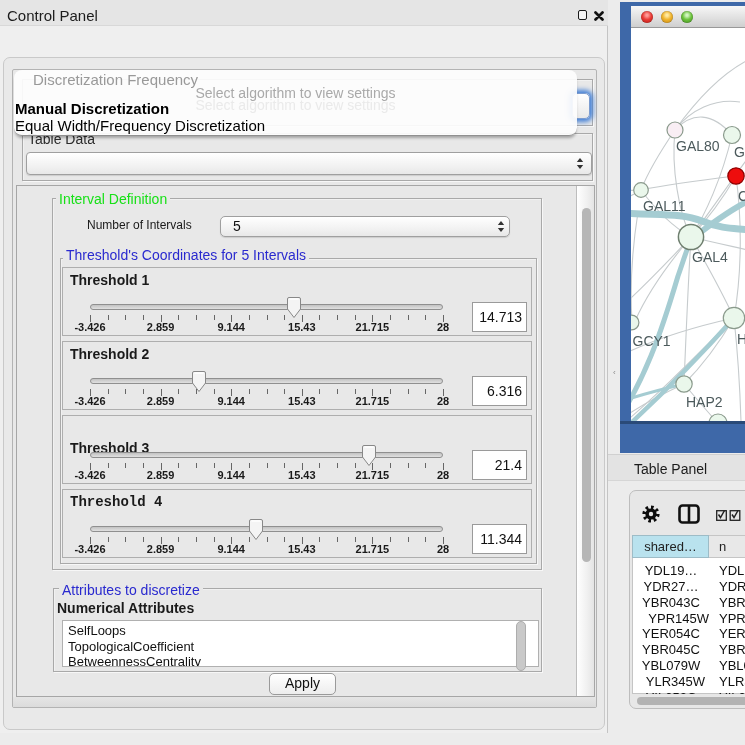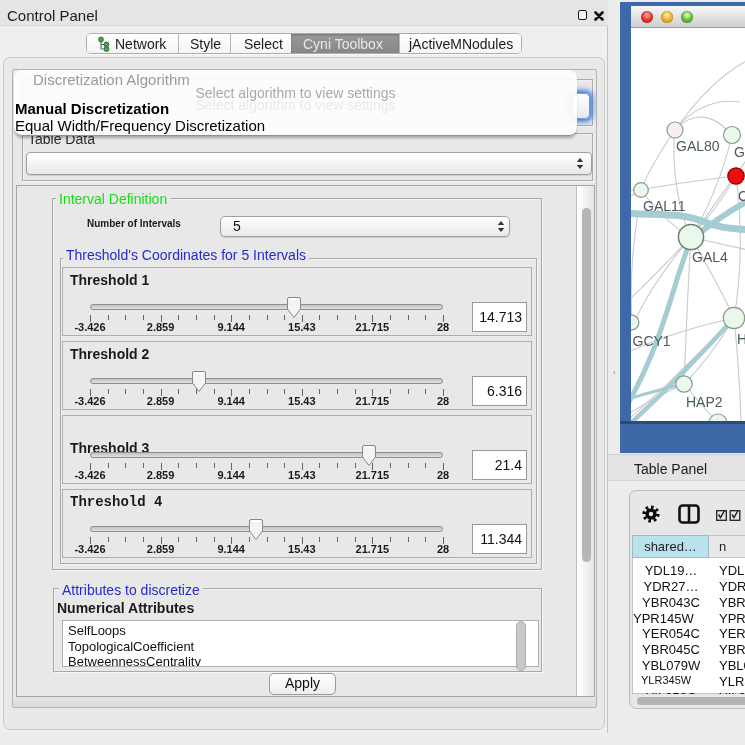--- a/index.html
+++ b/index.html
@@ -17,38 +17,20 @@
 <div class="abs" style="left:0;top:0;width:608px;height:733px;background:#efefef;border-right:1px solid #c4c4c4;"></div>
 
 <div class="abs" style="left:0;top:0;width:608px;height:26px;background:#e5e5e5;border-bottom:1px solid #d8d8d8;"></div>
 <div class="abs" style="left:7px;top:7px;font-size:15px;color:#1c1c1c;">Control Panel</div>
 
 <div class="abs" style="left:577.5px;top:10px;width:9.5px;height:10px;border:1.7px solid #1a1a1a;border-radius:2px;background:#f4f4f4;box-sizing:border-box;"></div>
 <svg class="abs" style="left:594px;top:11px;" width="10" height="10" viewBox="0 0 10 10">
       <path d="M1.5 1.5 L8.5 8.5 M8.5 1.5 L1.5 8.5" stroke="#111" stroke-width="2.7" stroke-linecap="round"></path>
     </svg>
 
-<div class="abs" style="left:86px;top:33px;width:436px;height:21px;background:#fff;border:1px solid #acacac;border-radius:5px;box-shadow:0 1px 0 rgba(255,255,255,.8);overflow:hidden;">
-  <div class="abs" style="left:0;top:0;width:436px;height:21px;background:linear-gradient(#ffffff,#f3f3f3);"></div>
-  <div class="abs" style="left:91px;top:0;width:1px;height:21px;background:#b8b8b8;"></div>
-  <div class="abs" style="left:143px;top:0;width:1px;height:21px;background:#b8b8b8;"></div>
-  <div class="abs" style="left:204px;top:0;width:108px;height:21px;background:linear-gradient(#989898,#868686);box-shadow:inset 0 1px 2px rgba(0,0,0,.25);"></div>
-  <div class="abs" style="left:312px;top:0;width:1px;height:21px;background:#b8b8b8;"></div>
-  <div class="abs" style="left:28px;top:1.5px;font-size:14px;color:#1b1b1b;">Network</div>
-  <div class="abs" style="left:103px;top:1.5px;font-size:14px;color:#1b1b1b;">Style</div>
-  <div class="abs" style="left:157px;top:1.5px;font-size:14px;color:#1b1b1b;">Select</div>
-  <div class="abs" style="left:216px;top:1.5px;font-size:14px;color:#e8e8e8;">Cyni Toolbox</div>
-  <div class="abs" style="left:322px;top:1.5px;font-size:14px;color:#1b1b1b;">jActiveMNodules</div>
-  <svg class="abs" style="left:10px;top:2px;" width="14" height="16" viewBox="0 0 14 16">
-    <path d="M4 4 L4 13 M4 8.5 L9 8.5 M4 13 L9 13" stroke="#5d6b80" stroke-width="1.2" fill="none"></path>
-    <circle cx="4" cy="3.5" r="2.4" fill="#4aa455" stroke="#2c6b35" stroke-width="1"></circle>
-    <circle cx="9.5" cy="8.5" r="2.4" fill="#4aa455" stroke="#2c6b35" stroke-width="1"></circle>
-    <circle cx="9.5" cy="13" r="2.4" fill="#4aa455" stroke="#2c6b35" stroke-width="1"></circle>
-  </svg>
-</div>
 
 <div class="abs" style="left:3px;top:57px;width:602px;height:673px;background:#e9e9e9;border:1px solid #c9c9c9;border-radius:7px;"></div>
 
 <div class="abs" style="left:12px;top:69px;width:585px;height:639px;background:#e8e8e8;border:1px solid #b3b3b3;border-radius:2px;"></div>
 <div class="abs" style="left:13px;top:697px;width:583px;height:10px;background:linear-gradient(#e5e5e5,#dbdbdb);"></div>
 
 <div class="abs fs" style="left:22px;top:79px;width:571px;height:47px;"></div>
 
 <div class="abs" style="left:572px;top:93px;width:18px;height:26px;border:1px solid #7b9cd0;border-radius:5px;background:linear-gradient(#ffffff,#e9e9e9);box-shadow:0 0 5px 3px rgba(66,127,214,1);"></div>
 
@@ -61,21 +43,21 @@
     </svg>
 
 <div class="abs" style="left:16px;top:185px;width:579px;height:512px;background:#e8e8e8;border:1px solid #a6a6a6;"></div>
 
 <div class="abs" style="left:576px;top:186px;width:18px;height:510px;background:linear-gradient(90deg,#ffffff,#f0f0f0 60%,#e4e4e4);border-left:1px solid #bdbdbd;"></div>
 <div class="abs" style="left:582px;top:208px;width:9px;height:354px;background:#b6b6b6;border-radius:5px;"></div>
 
 <div class="abs fs" style="left:52px;top:198px;width:490px;height:372px;"></div>
 <div class="abs fslabel" style="left:56px;top:190.5px;font-size:14px;color:#17e017;">Interval Definition</div>
 
-<div class="abs" style="left:87px;top:217.5px;font-size:10px;font-weight:bold;color:#1a1a1a;">Number of Intervals</div>
+<div class="abs" style="left:87px;top:217.5px;font-size:12px;font-weight:normal;color:#1a1a1a;">Number of Intervals</div>
 <div class="combo" style="left:220px;top:216px;width:290px;height:21px;border-radius:5px;"></div>
 <div class="abs" style="left:233px;top:218px;font-size:14px;color:#111;">5</div>
 <svg class="abs" style="left:497px;top:221px;" width="8" height="11" viewBox="0 0 8 11">
       <path d="M4 0 L7.2 4 L0.8 4 Z" fill="#333"></path>
       <path d="M4 11 L7.2 7 L0.8 7 Z" fill="#333"></path>
     </svg>
 
 <div class="abs fs" style="left:60px;top:258px;width:477px;height:306px;"></div>
 <div class="abs fslabel" style="left:63px;top:246.5px;font-size:14px;color:#2929cf;">Threshold's Coordinates for 5 Intervals</div>
 
@@ -322,37 +304,37 @@
 <div class="abs" style="left:632px;top:535px;width:113px;height:158.5px;background:#fff;border:1px solid #c5c5c5;border-right:none;"></div>
 <div class="abs" style="left:632px;top:535px;width:77px;height:23px;background:#b9e2ee;border:1px solid #9dbcc7;line-height:21px;text-align:center;font-size:13px;color:#222;">shared…</div>
 <div class="abs" style="left:709px;top:535px;width:36px;height:23px;background:#e8e8e8;border-top:1px solid #c5c5c5;border-bottom:1px solid #c5c5c5;font-size:13px;color:#222;padding-left:10px;line-height:21px;">n</div>
 <div class="abs" style="left:629px;top:558px;width:116px;height:135.5px;overflow:hidden;">
 <div class="abs" style="left:4px;top:5.2px;width:76px;text-align:center;font-size:13px;color:#111;">YDL19…</div>
 <div class="abs" style="left:90px;top:5.2px;font-size:13px;color:#111;">YDL1</div>
 <div class="abs" style="left:4px;top:21.0px;width:76px;text-align:center;font-size:13px;color:#111;">YDR27…</div>
 <div class="abs" style="left:90px;top:21.0px;font-size:13px;color:#111;">YDR2</div>
 <div class="abs" style="left:4px;top:36.8px;width:76px;text-align:center;font-size:13px;color:#111;">YBR043C</div>
 <div class="abs" style="left:90px;top:36.8px;font-size:13px;color:#111;">YBR0</div>
-<div class="abs" style="left:4px;top:52.6px;width:76px;text-align:left;font-size:13px;color:#111;">YPR145W</div>
+<div class="abs" style="left:4px;top:52.6px;width:76px;text-align:right;font-size:13px;color:#111;">YPR145W</div>
 <div class="abs" style="left:90px;top:52.6px;font-size:13px;color:#111;">YPR1</div>
 <div class="abs" style="left:4px;top:68.4px;width:76px;text-align:center;font-size:13px;color:#111;">YER054C</div>
 <div class="abs" style="left:90px;top:68.4px;font-size:13px;color:#111;">YER0</div>
 <div class="abs" style="left:4px;top:84.2px;width:76px;text-align:center;font-size:13px;color:#111;">YBR045C</div>
 <div class="abs" style="left:90px;top:84.2px;font-size:13px;color:#111;">YBR0</div>
 <div class="abs" style="left:4px;top:100.0px;width:76px;text-align:center;font-size:13px;color:#111;">YBL079W</div>
 <div class="abs" style="left:90px;top:100.0px;font-size:13px;color:#111;">YBL0</div>
-<div class="abs" style="left:12px;top:115.8px;width:76px;text-align:left;font-size:11px;color:#111;">YLR345W</div>
+<div class="abs" style="left:0;top:115.8px;width:76px;text-align:right;font-size:13px;color:#111;">YLR345W</div>
 <div class="abs" style="left:90px;top:115.8px;font-size:13px;color:#111;">YLR3</div>
 <div class="abs" style="left:4px;top:131.6px;width:76px;text-align:center;font-size:13px;color:#111;">YIL053C</div>
 <div class="abs" style="left:90px;top:131.6px;font-size:13px;color:#111;">YIL0</div>
 </div>
 <div class="abs" style="left:637px;top:696.5px;width:108px;height:8.5px;background:#b3b3b3;border-radius:4.5px 0 0 4.5px;"></div>
 
 <div class="abs" style="left:613px;top:368px;width:6px;height:7px;color:#8a8a8a;font-size:8px;">‹</div>
 
 <div class="abs" style="left:14px;top:70px;width:563px;height:66px;background:rgba(253,253,253,.93);border-radius:8px;border-bottom:1px solid #909090;box-shadow:0 3px 3px -1px rgba(0,0,0,.3);"></div>
-<div class="abs" style="left:33px;top:71px;font-size:15px;color:#999999;">Discretization Algorithm</div>
+<div class="abs" style="left:33px;top:71px;font-size:15px;color:#999999;">Discretization Frequency</div>
 <div class="abs" style="left:14px;top:97px;width:563px;text-align:center;font-size:14px;color:#eaeaea;">Select algorithm to view settings</div>
 <div class="abs" style="left:14px;top:85px;width:563px;text-align:center;font-size:14px;color:#a9a9a9;">Select algorithm to view settings</div>
 <div class="abs" style="left:15px;top:100px;font-size:15px;font-weight:bold;color:#000;">Manual Discretization</div>
 <div class="abs" style="left:15px;top:117px;font-size:15px;color:#000;">Equal Width/Frequency Discretization</div>
 
 </div>
 
 </body></html>

